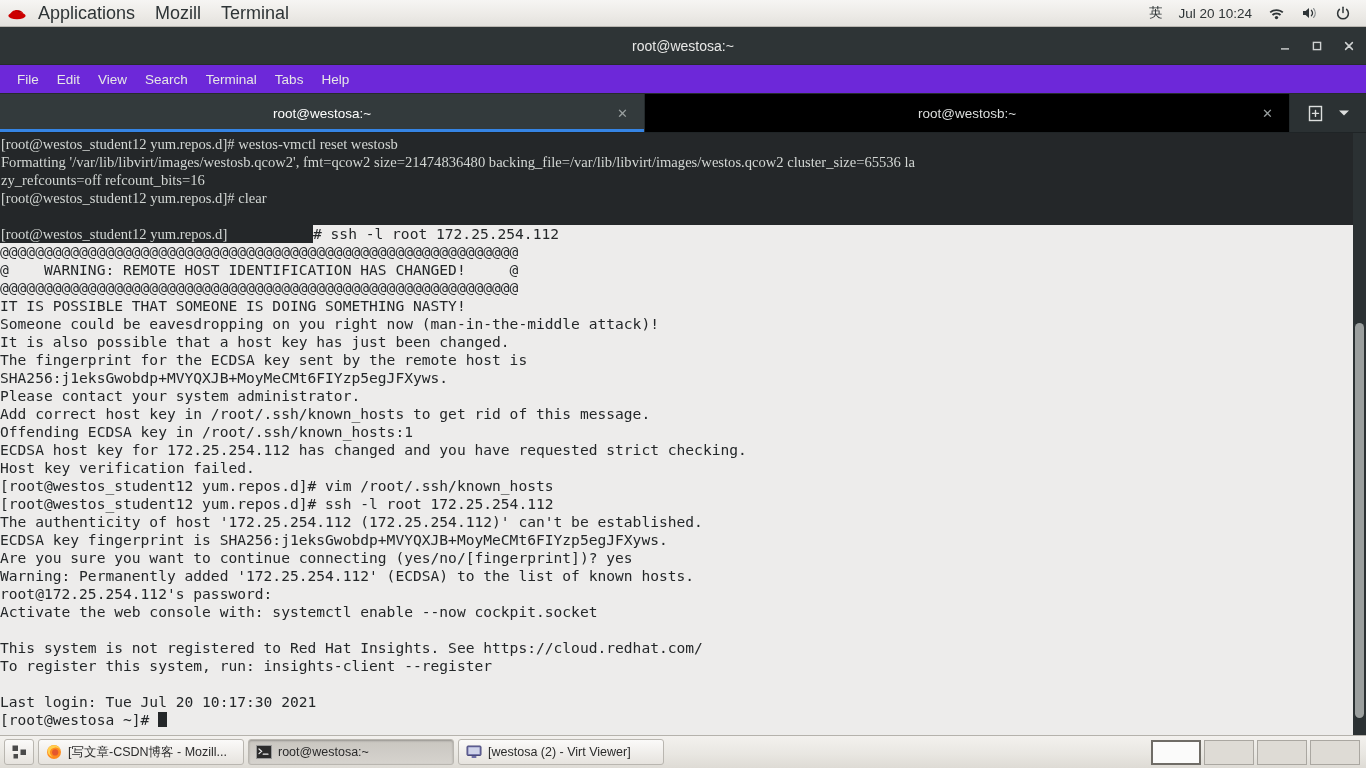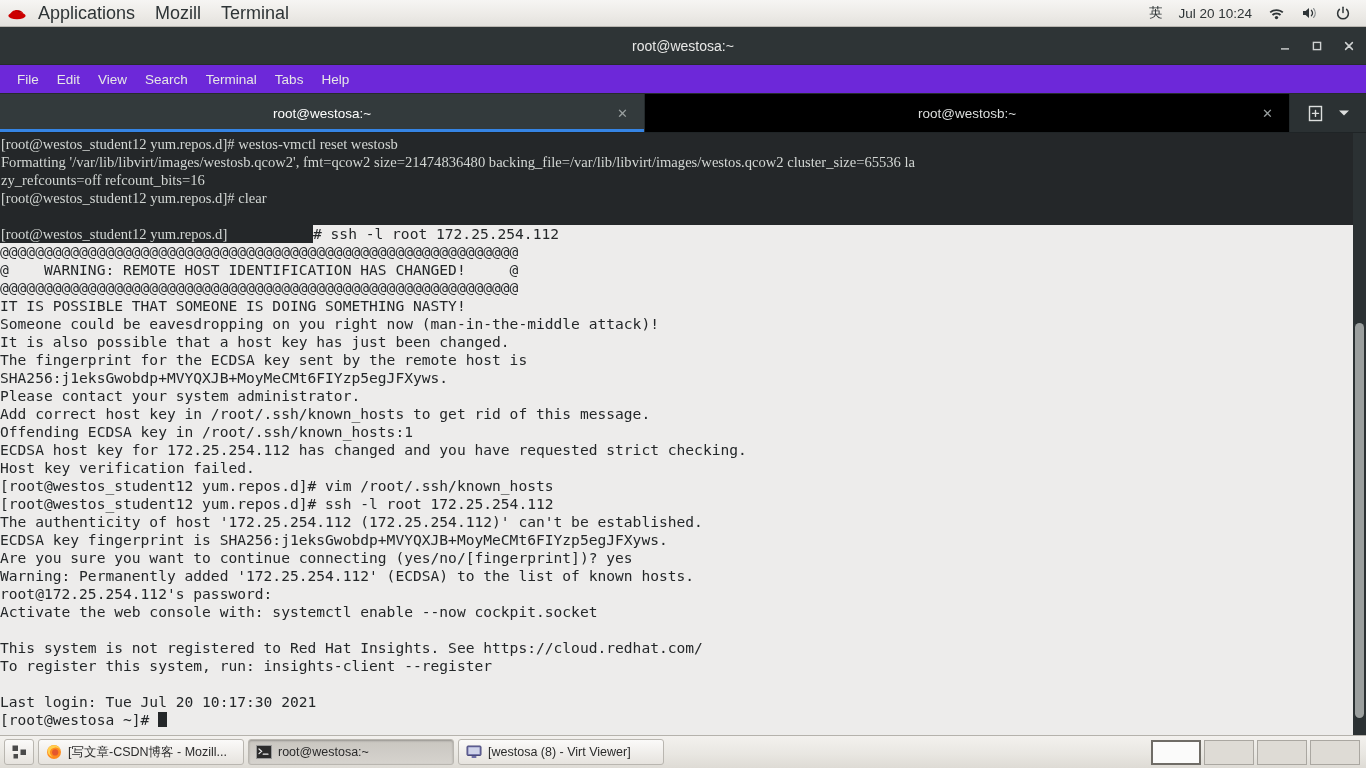--- a/index.html
+++ b/index.html
@@ -327,21 +327,21 @@
 
 
   <div class="tb-btn tb-task">
     <span class="tb-ico">
       <svg width="16" height="16" viewBox="0 0 16 16" aria-hidden="true">
         <rect x="1" y="2" width="14" height="9.5" rx="1" fill="#6f6fa8" stroke="#4a4a7a"></rect>
         <rect x="2.4" y="3.3" width="11.2" height="6.8" fill="#cfd3ea"></rect>
         <rect x="5.5" y="12" width="5" height="2" rx="0.8" fill="#6f6fa8"></rect>
       </svg>
     </span>
-    <span class="tb-label">[westosa (8) - Virt Viewer]</span>
+    <span class="tb-label">[westosa (2) - Virt Viewer]</span>
   </div>
 
 
   <div id="pager">
     <div class="pg-cell active"></div>
     <div class="pg-cell"></div>
     <div class="pg-cell"></div>
     <div class="pg-cell"></div>
   </div>
 </div>

